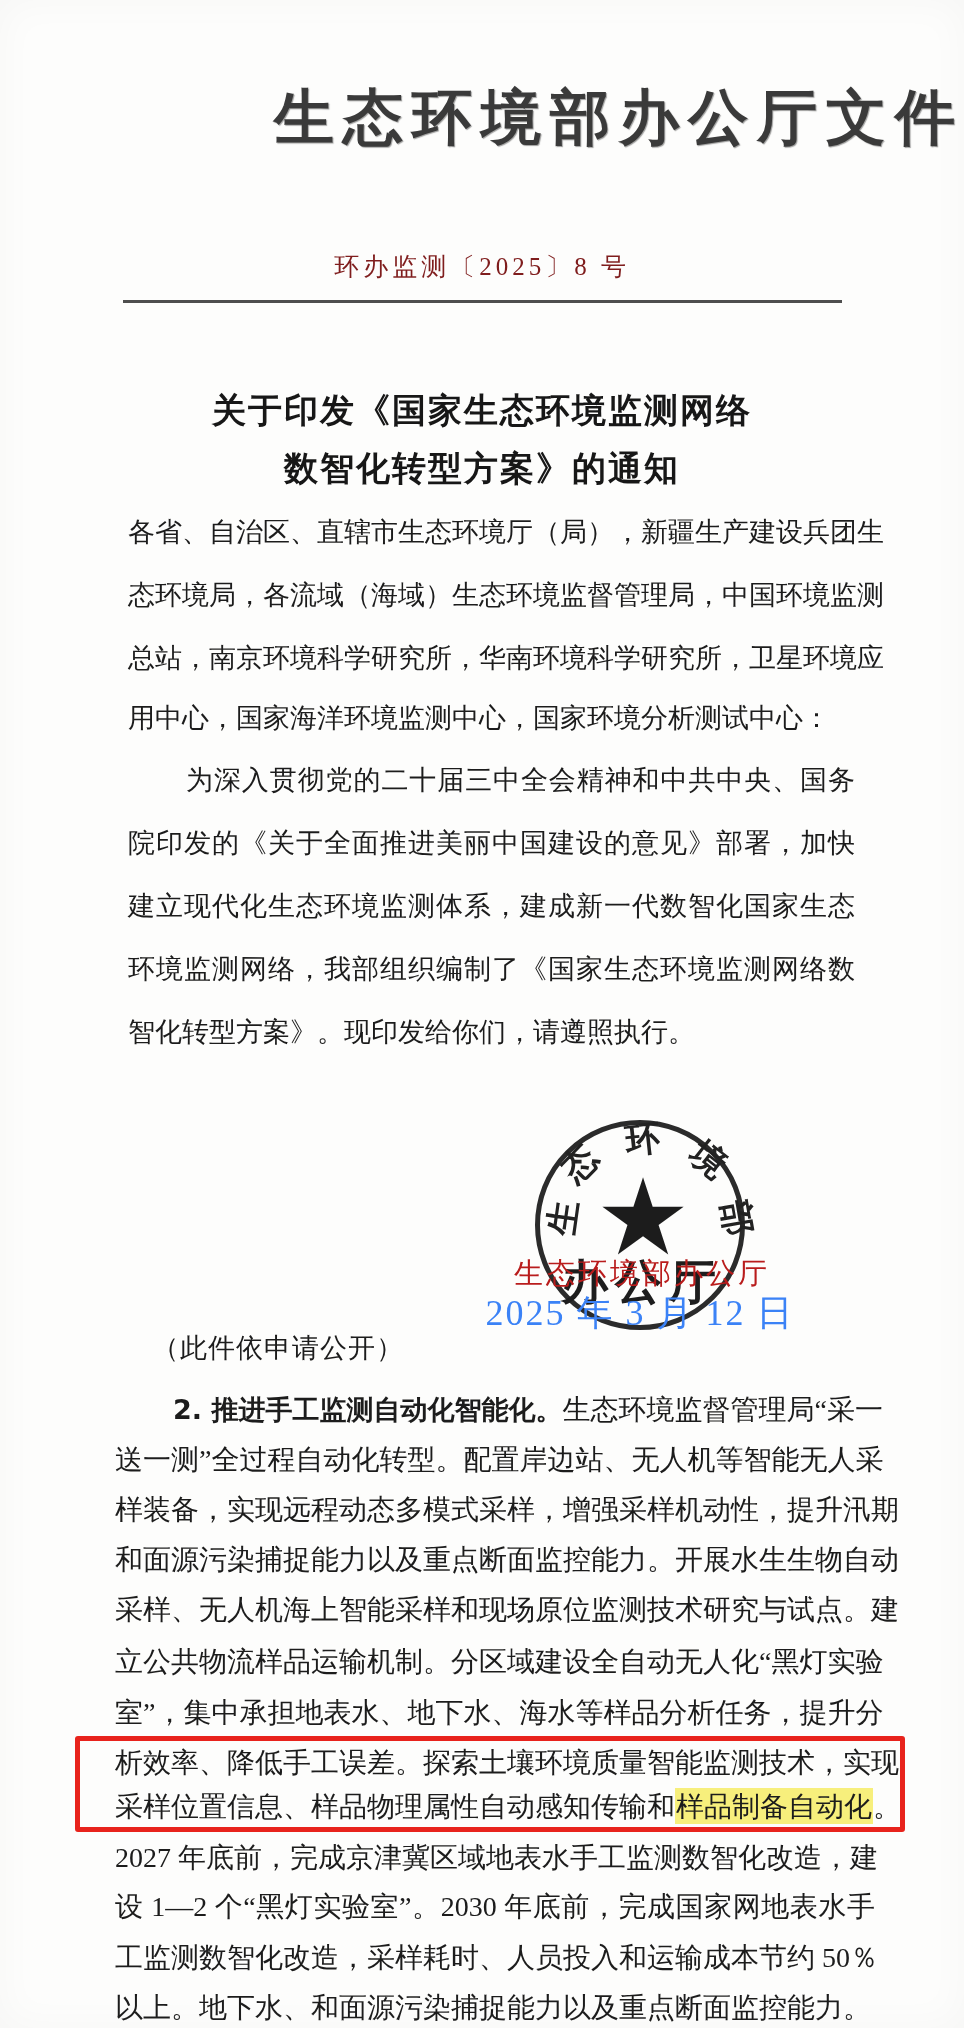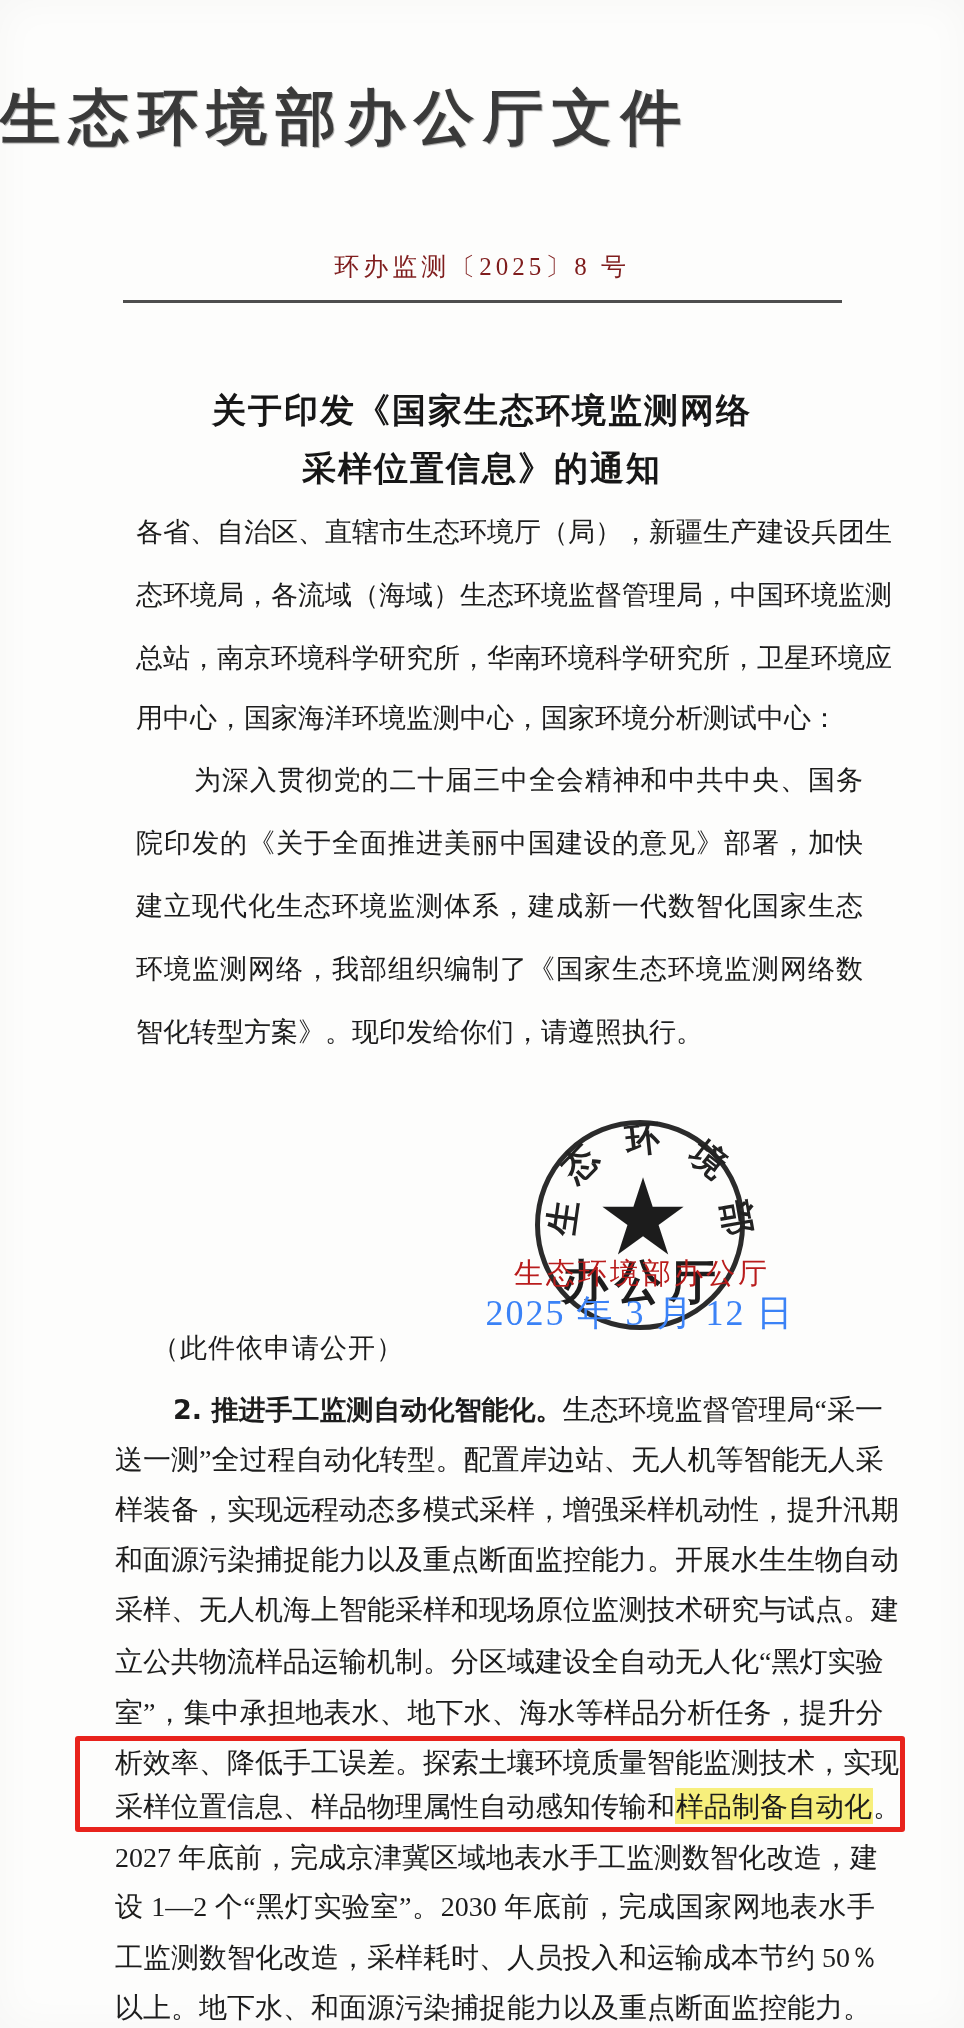--- a/index.html
+++ b/index.html
@@ -8,21 +8,21 @@
     width:964px;height:2028px;
     background:#fdfdfc;
     overflow:hidden;
     font-family:"Liberation Serif","DejaVu Serif",serif;
     color:#1e1e1e;
     box-shadow:inset 0 0 40px rgba(0,0,0,0.03);
   }
   .abs{position:absolute;}
   .doc-header{
     top:78px;left:0;width:964px;height:80px;
-    text-align:left;font-size:60px;font-weight:700;
+    text-align:right;font-size:60px;font-weight:700;
     color:#3a3a3a;letter-spacing:9px;
     text-shadow:1px 1px 1px rgba(40,40,40,0.45);
     white-space:nowrap;
   }
   .doc-number{
     top:250px;left:0;width:964px;height:34px;line-height:34px;
     text-align:center;font-size:25px;color:#7f1d1d;letter-spacing:4px;
     white-space:nowrap;
   }
   .header-rule{
@@ -36,21 +36,21 @@
   }
   .t1{top:388px;}
   .t2{top:446px;}
   .line{
     position:absolute;height:40px;line-height:40px;
     font-size:27px;color:#1c1c1c;
     text-align:justify;text-align-last:justify;
     text-justify:inter-character;
     white-space:nowrap;
   }
-  .l1{left:136px;width:727px;}
+  .l1{left:128px;width:727px;}
   .l2{left:115px;width:760px;font-size:28px;}
   .last{text-align-last:left;}
   .indent{text-indent:58px;}
   .lead-bold{
     font-family:"DejaVu Sans","Liberation Sans",sans-serif;
     font-weight:700;font-size:27px;
   }
   .hl{
     background:#f7ef7c;
     padding:3px 1px 2px 1px;
@@ -107,21 +107,21 @@
 </head>
 <body>
 
 <div class="page">
 
   <div class="abs doc-header">生态环境部办公厅文件</div>
   <div class="abs doc-number">环办监测〔2025〕8 号</div>
   <div class="abs header-rule"></div>
 
   <div class="abs doc-title t1">关于印发《国家生态环境监测网络</div>
-  <div class="abs doc-title t2">采样位置信息》的通知</div>
+  <div class="abs doc-title t2">数智化转型方案》的通知</div>
 
   <div class="line l1" style="top:512px;">各省、自治区、直辖市生态环境厅（局），新疆生产建设兵团生</div>
   <div class="line l1" style="top:575px;">态环境局，各流域（海域）生态环境监督管理局，中国环境监测</div>
   <div class="line l1" style="top:638px;">总站，南京环境科学研究所，华南环境科学研究所，卫星环境应</div>
   <div class="line l1 indent" style="top:760px;">为深入贯彻党的二十届三中全会精神和中共中央、国务</div>
 
   <div class="line l1 last" style="top:698px;">用中心，国家海洋环境监测中心，国家环境分析测试中心：</div>
   <div class="line l1" style="top:886px;">建立现代化生态环境监测体系，建成新一代数智化国家生态</div>
   <div class="line l1" style="top:823px;">院印发的《关于全面推进美丽中国建设的意见》部署，加快</div>
   <div class="line l1" style="top:949px;">环境监测网络，我部组织编制了《国家生态环境监测网络数</div>

